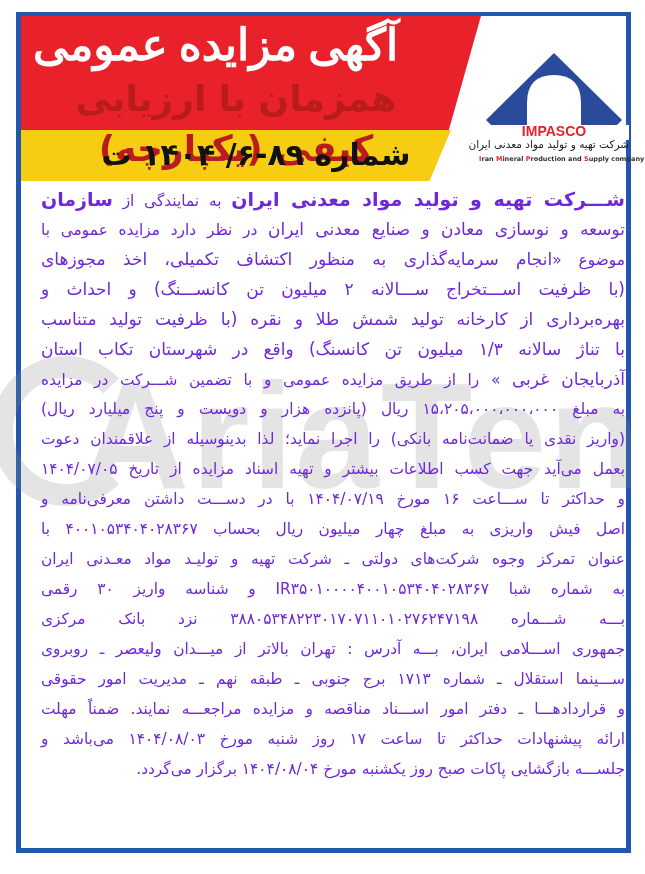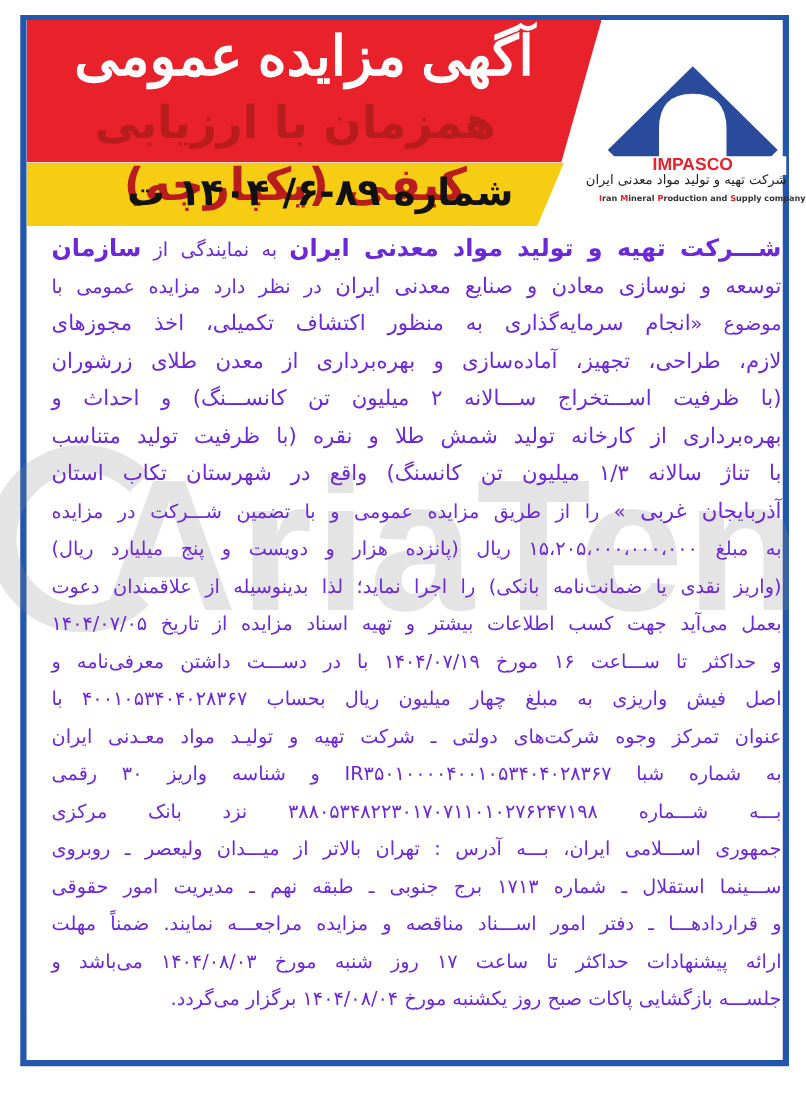--- a/index.html
+++ b/index.html
@@ -20,22 +20,22 @@
       background: #e8212b;
       clip-path: polygon(0 0, 100% 0, 93% 100%, 0 100%);
     }
     .banner-yellow {
       position: absolute; left: 0; top: 114px; width: 430px; height: 51px;
       background: #f7cd14;
       clip-path: polygon(0 0, 100% 0, 95% 100%, 0 100%);
     }
     .title-main {
       position: absolute; right: 28px; top: 4px; width: 420px;
-      font-family: Liberation Sans, sans-serif; font-weight: bold;
-      font-size: 44px; color: #ffffff; text-align: center; line-height: 52px;
+      font-family: Liberation Serif, serif; font-weight: bold;
+      font-size: 44px; color: #ffffff; text-align: left; line-height: 52px;
       letter-spacing: 2px;
     }
     .title-sub {
       position: absolute; right: 40px; top: 58px; width: 410px;
       font-family: "DejaVu Sans", sans-serif; font-weight: bold;
       font-size: 36px; color: #b91c1c; text-align: center; line-height: 50px;
     }
     .title-number {
       position: absolute; right: 30px; top: 117px; width: 390px;
       font-family: "DejaVu Sans", sans-serif; font-weight: bold;
@@ -113,21 +113,20 @@
 
   <div class="watermark">
     <div class="watermark-ring"></div>
     <div class="watermark-text">AriaTender</div>
   </div>
 
   <div class="body" id="body-text">
       <div class="line"><span class="b-lg">شـــرکت تهیه و تولید مواد معدنی ایران</span><span> به نمایندگی از </span><span class="b-lg">سازمان</span></div>
       <div class="line"><span class="b">توسعه و نوسازی معادن و صنایع معدنی ایران</span><span> در نظر دارد مزایده عمومی با</span></div>
       <div class="line"><span>موضوع «</span><span class="b">انجام سرمایه‌گذاری به منظور اکتشاف تکمیلی، اخذ مجوزهای</span></div>
-      <div class="line"><span class="b">لازم، طراحی، تجهیز، آماده‌سازی و بهره‌برداری از معدن طلای زرشوران</span></div>
       <div class="line"><span class="b">(با ظرفیت اســـتخراج ســـالانه ۲ میلیون تن کانســـنگ) و احداث و</span></div>
       <div class="line"><span class="b">بهره‌برداری از کارخانه تولید شمش طلا و نقره (با ظرفیت تولید متناسب</span></div>
       <div class="line"><span class="b">با تناژ سالانه ۱/۳ میلیون تن کانسنگ) واقع در شهرستان تکاب استان</span></div>
       <div class="line"><span class="b">آذربایجان غربی</span><span> » را از طریق مزایده عمومی و با تضمین شـــرکت در مزایده</span></div>
       <div class="line"><span>به مبلغ ۱۵،۲۰۵،۰۰۰،۰۰۰،۰۰۰ ریال (پانزده هزار و دویست و پنج میلیارد ریال)</span></div>
       <div class="line"><span>(واریز نقدی یا ضمانت‌نامه بانکی) را اجرا نماید؛ لذا بدینوسیله از علاقمندان دعوت</span></div>
       <div class="line"><span>بعمل می‌آید جهت کسب اطلاعات بیشتر و تهیه اسناد مزایده از تاریخ ۱۴۰۴/۰۷/۰۵</span></div>
       <div class="line"><span>و حداکثر تا ســـاعت ۱۶ مورخ ۱۴۰۴/۰۷/۱۹ با در دســـت داشتن معرفی‌نامه و</span></div>
       <div class="line"><span>اصل فیش واریزی به مبلغ چهار میلیون ریال بحساب ۴۰۰۱۰۵۳۴۰۴۰۲۸۳۶۷ با</span></div>
       <div class="line"><span>عنوان تمرکز وجوه شرکت‌های دولتی ـ شرکت تهیه و تولیـد مواد معـدنی ایران</span></div>

